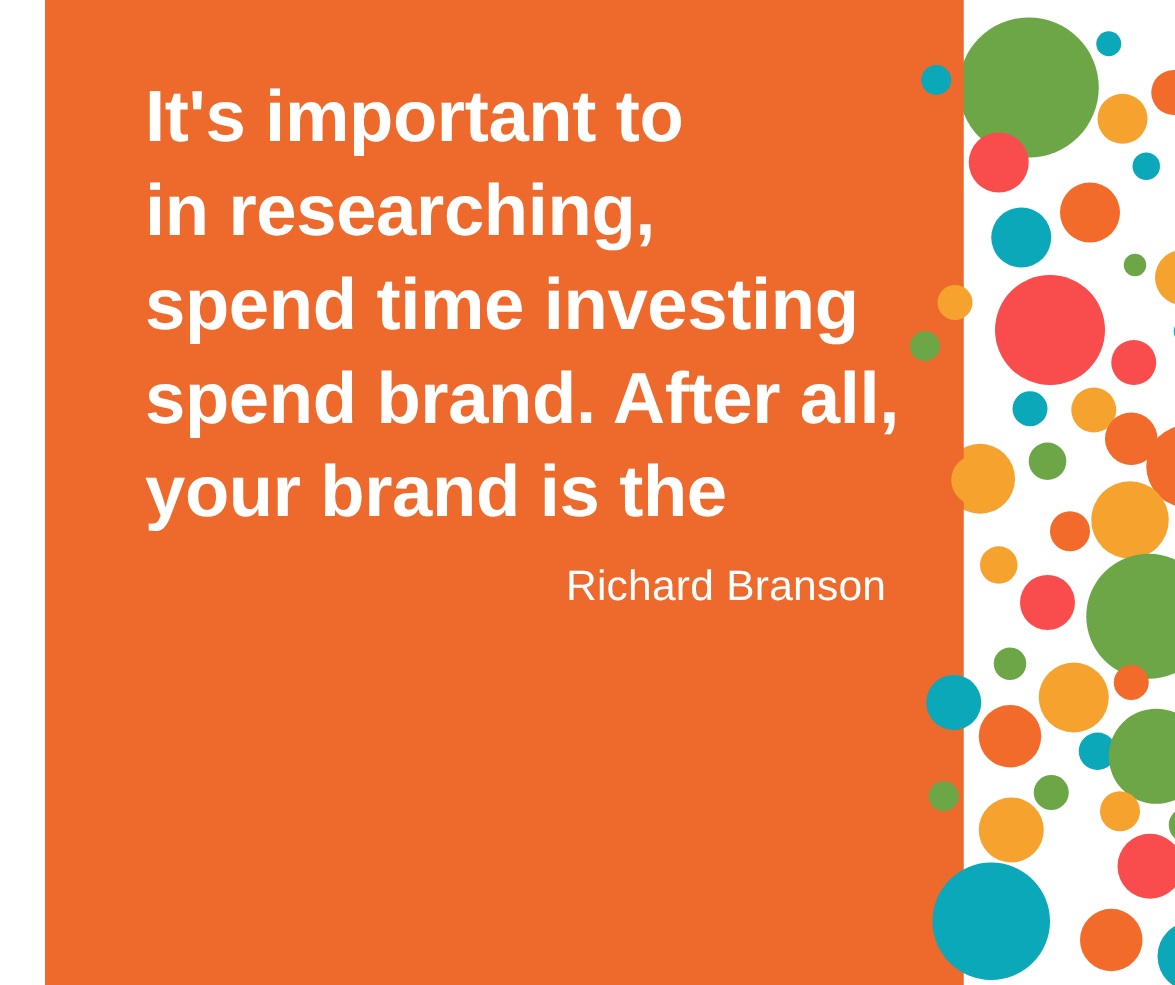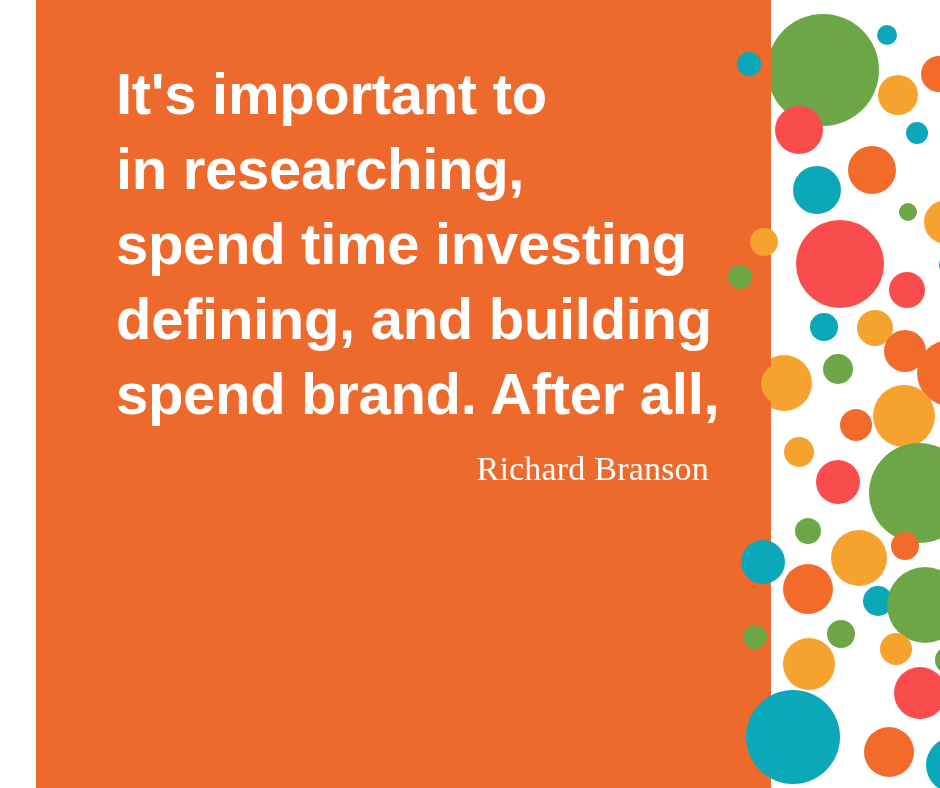--- a/index.html
+++ b/index.html
@@ -72,21 +72,21 @@
   #quote-text .line {
     display: block;
     white-space: nowrap;
   }
 
   #quote-attribution {
     margin: 18px 0 0 0;
     padding-right: 30px;
     text-align: right;
     color: #ffffff;
-    font-family: Liberation Serif, serif;
+    font-family: Liberation Sans, sans-serif;
     font-weight: normal;
     font-size: 34px;
     line-height: 40px;
     letter-spacing: 0.2px;
   }
 </style>
 </head>
 <body>
 
 <div id="quote-card" style="width: 940px; height: 788px; margin-left: 36px;">
@@ -142,19 +142,19 @@
       <div class="dot" style="left: 705px; top: 540px; width: 44px; height: 44px; background: rgb(10, 168, 184);"></div>
       <div class="dot" style="left: 707px; top: 625px; width: 24px; height: 24px; background: rgb(108, 166, 70);"></div>
       <div class="dot" style="left: 710px; top: 690px; width: 94px; height: 94px; background: rgb(10, 168, 184);"></div>
     </div>
 
   <div id="quote-content" style="width: 735px;">
     <blockquote id="quote-text">
       <span class="line">It's important to</span>
       <span class="line">in researching,</span>
       <span class="line">spend time investing</span>
-      <span class="line">defining, and building</span>
       <span class="line">spend brand. After all,</span>
+      <span class="line">your brand is the</span>
     </blockquote>
     <p id="quote-attribution">Richard Branson</p>
   </div>
 
 </div>
 
 </body></html>

